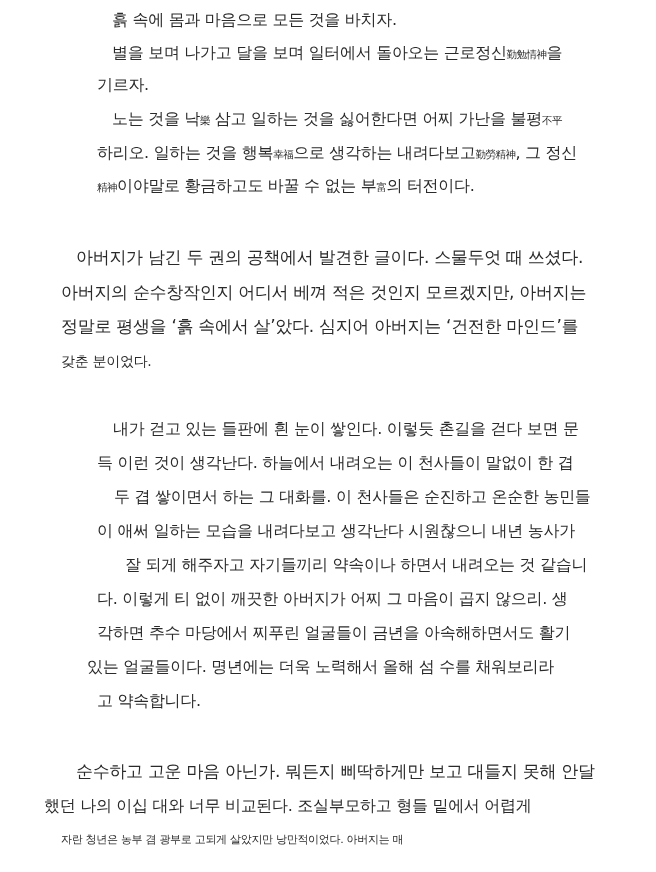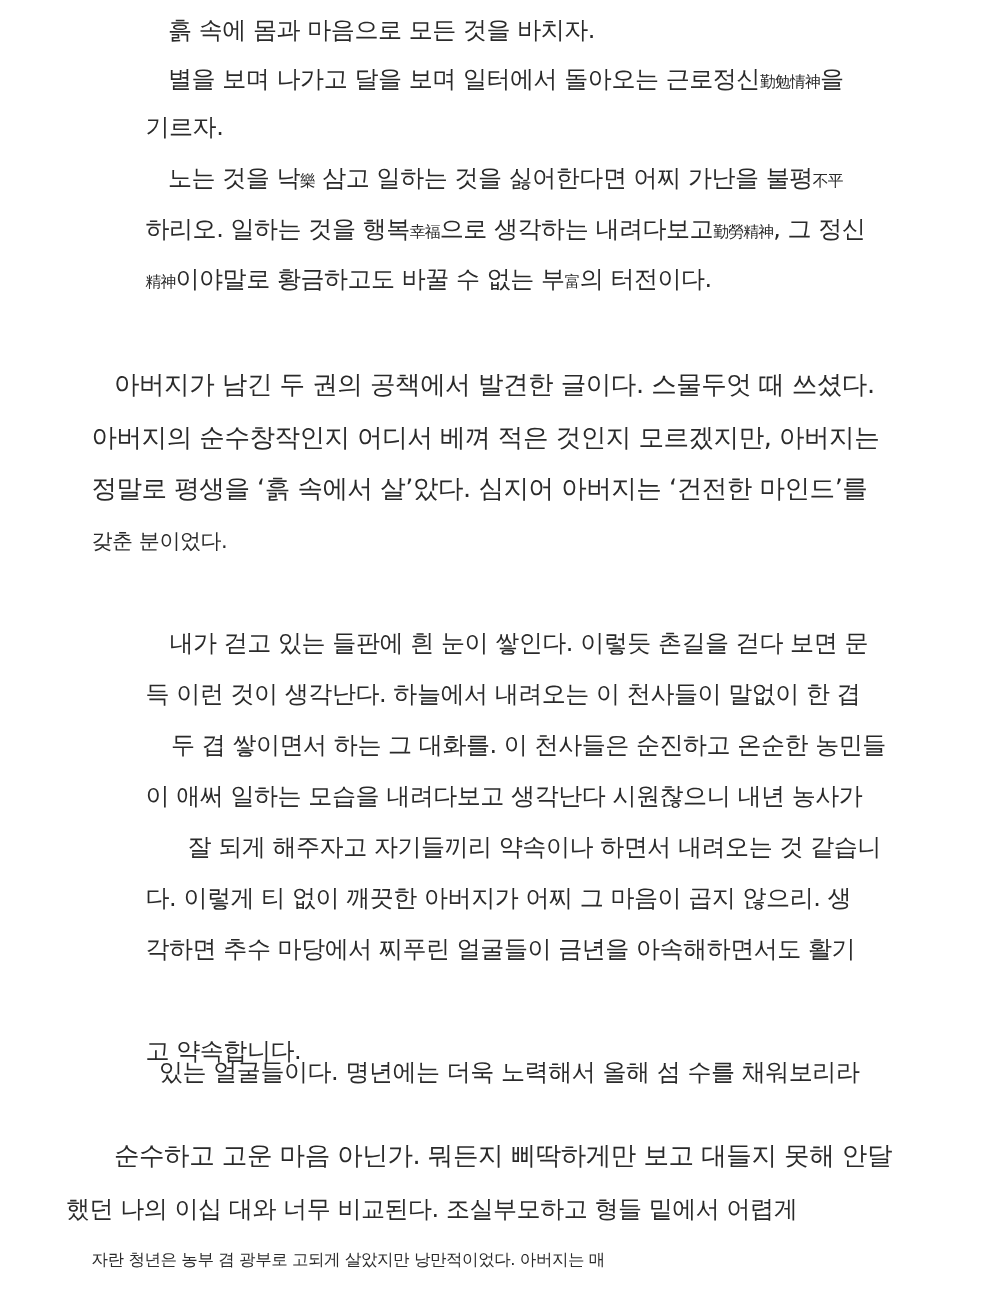--- a/index.html
+++ b/index.html
@@ -54,21 +54,21 @@
   </div>
 
   <div class="quote">
     <div class="line" style="left:113px; top:418px;">내가 걷고 있는 들판에 흰 눈이 쌓인다. 이렇듯 촌길을 걷다 보면 문</div>
     <div class="line" style="left:97px; top:452px;">득 이런 것이 생각난다. 하늘에서 내려오는 이 천사들이 말없이 한 겹</div>
     <div class="line" style="left:114px; top:486px;">두 겹 쌓이면서 하는 그 대화를. 이 천사들은 순진하고 온순한 농민들</div>
     <div class="line" style="left:97px; top:520px;">이 애써 일하는 모습을 내려다보고 생각난다 시원찮으니 내년 농사가</div>
     <div class="line" style="left:97px; top:554px;margin-left:28px;">잘 되게 해주자고 자기들끼리 약속이나 하면서 내려오는 것 같습니</div>
     <div class="line" style="left:97px; top:588px;">다. 이렇게 티 없이 깨끗한 아버지가 어찌 그 마음이 곱지 않으리. 생</div>
     <div class="line" style="left:97px; top:622px;text-align:right;">각하면 추수 마당에서 찌푸린 얼굴들이 금년을 아속해하면서도 활기</div>
-    <div class="line" style="left:106px; top:656px;margin-top:48px;">있는 얼굴들이다. 명년에는 더욱 노력해서 올해 섬 수를 채워보리라</div>
+    <div class="line" style="left:87px; top:656px;">있는 얼굴들이다. 명년에는 더욱 노력해서 올해 섬 수를 채워보리라</div>
     <div class="line" style="left:97px; top:690px;">고 약속합니다.</div>
   </div>
 
   <div>
     <div class="line" style="left:76px; top:760px; font-size:17px;">순수하고 고운 마음 아닌가. 뭐든지 삐딱하게만 보고 대들지 못해 안달</div>
     <div class="line" style="left:44px; top:795px; font-size:16px;">했던 나의 이십 대와 너무 비교된다. 조실부모하고 형들 밑에서 어렵게</div>
     <div class="line" style="left:61px; top:829px; font-size:11px;">자란 청년은 농부 겸 광부로 고되게 살았지만 낭만적이었다. 아버지는 매</div>
   </div>
 
 </div>

